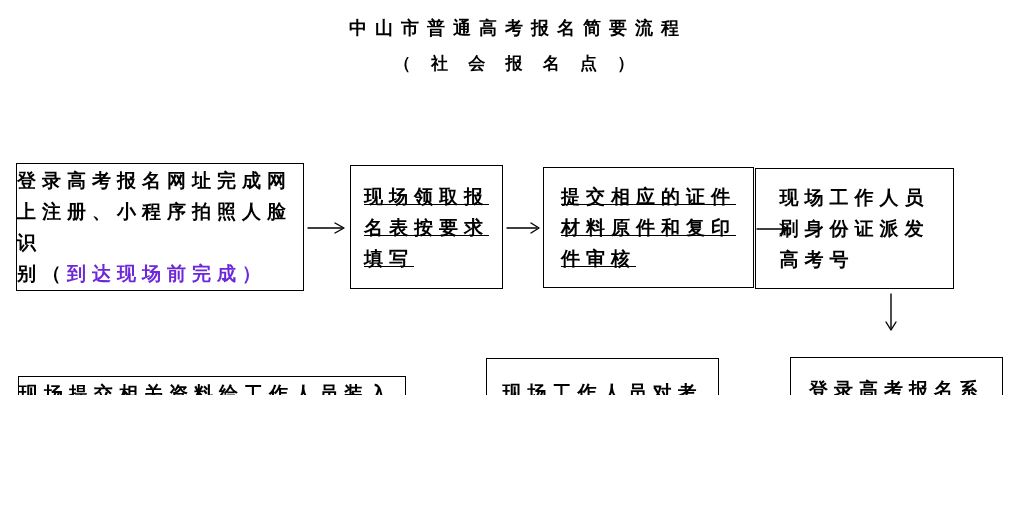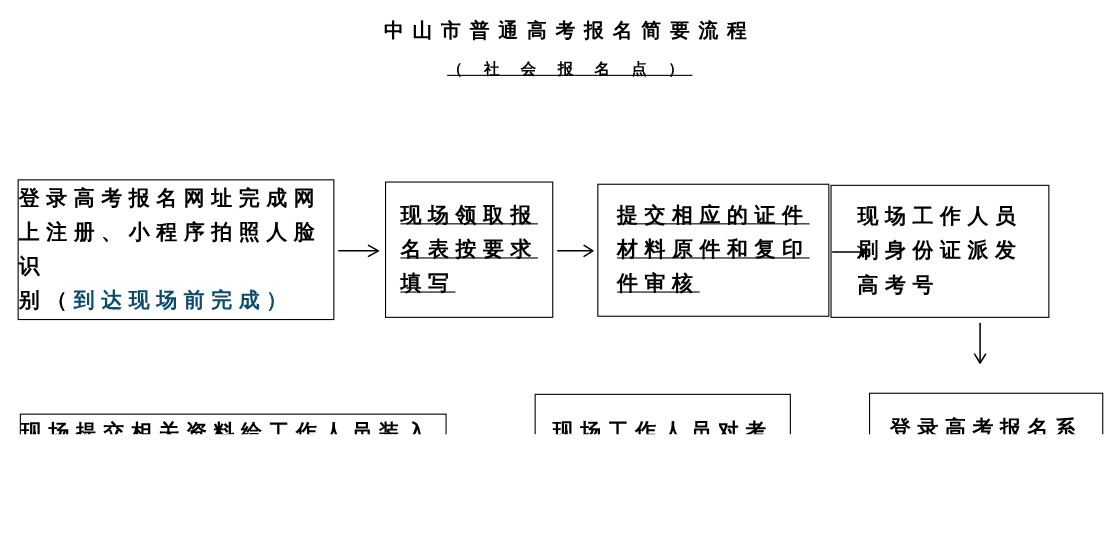--- a/index.html
+++ b/index.html
@@ -25,43 +25,42 @@
     font-weight: bold;
   }
   .title {
     margin: 0;
     font-size: 18px;
     letter-spacing: 8px;
     line-height: 24px;
   }
   .subtitle {
     margin: 13px 0 0 0;
-    font-size: 14px;
+    font-size: 17px;
     letter-spacing: 8px;
     line-height: 22px;
-    text-decoration: underline;
   }
   .box {
     position: absolute;
     box-sizing: border-box;
     border: 1.5px solid #000000;
     background: #ffffff;
     display: flex;
     align-items: center;
     justify-content: center;
     font-weight: bold;
     font-size: 19px;
     letter-spacing: 6px;
     line-height: 31px;
   }
   .box-text {
     margin: 0;
     white-space: pre-line;
   }
-  .red { color: #0c4a6e; }
+  .red { color: #6d28d9; }
 
   .box1 { left: 16px;  top: 163px; width: 288px; height: 128px; }
   .box2 { left: 350px; top: 165px; width: 153px; height: 124px; text-decoration: underline; }
   .box3 { left: 543px; top: 167px; width: 211px; height: 121px; text-decoration: underline; }
   .box4 { left: 755px; top: 168px; width: 199px; height: 121px; }
   .box5 { left: 790px; top: 357px; width: 213px; height: 127px; }
   .box6 { left: 486px; top: 358px; width: 233px; height: 131px; }
   .box7 { left: 18px;  top: 340px; width: 388px; height: 128px; margin-top: 36px; }
 
   .arrows {

